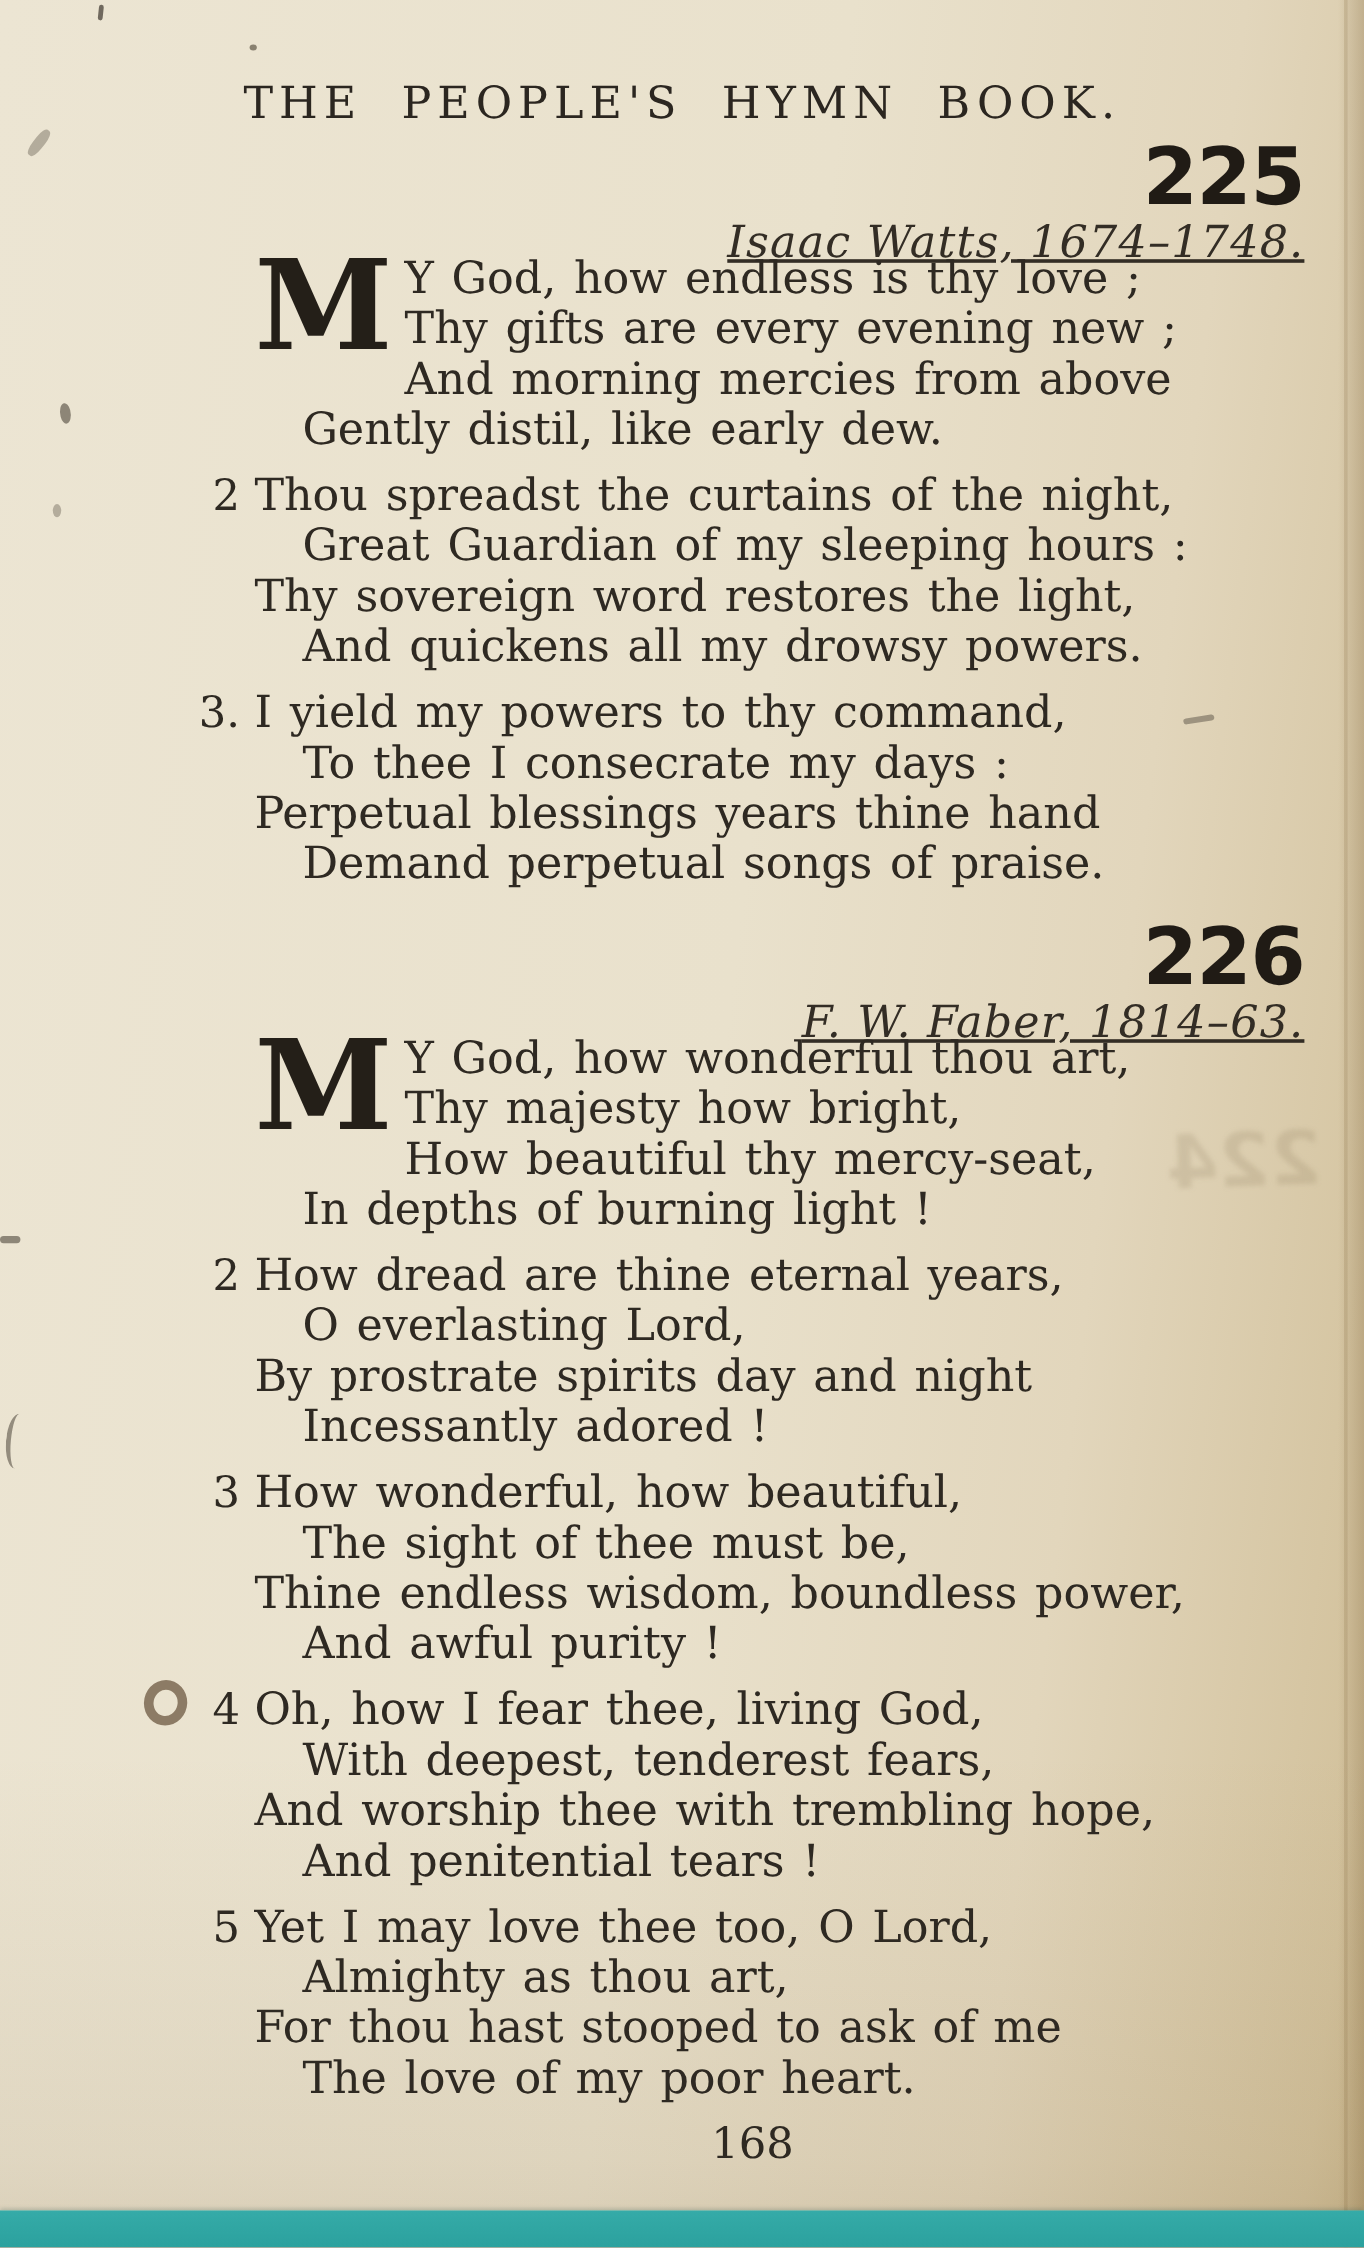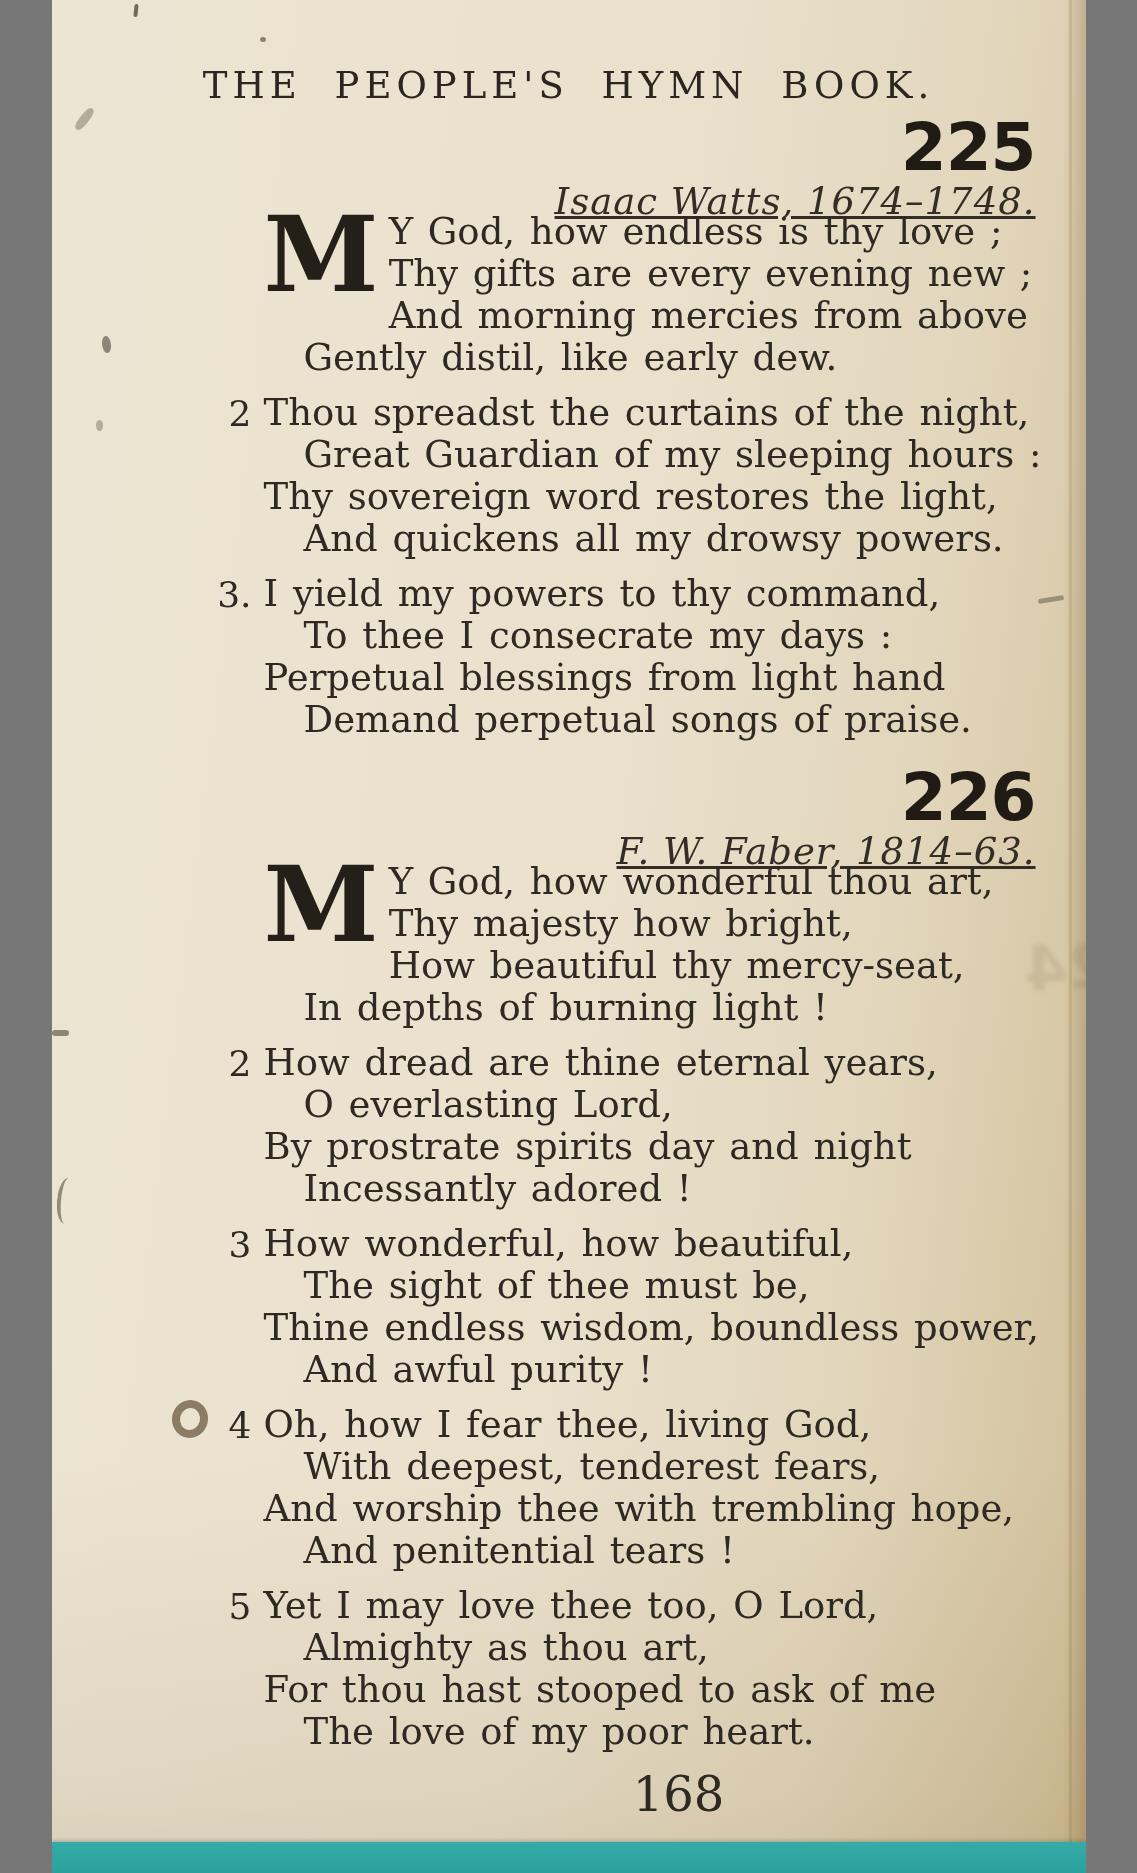--- a/index.html
+++ b/index.html
@@ -1,18 +1,18 @@
 <!DOCTYPE html>
 <html><head>
 <meta charset="utf-8">
 <style>
   html,body{margin:0;padding:0;background:#777;}
   .page{
     position:relative;
-    width:1034px;height:1873px;
+    width:1137px;height:1873px;
     margin:0 auto;
     overflow:hidden;
     font-family:"DejaVu Serif","Liberation Serif",serif;
     color:#2e2922;
     background:
       linear-gradient(rgba(0,0,0,0) 78%, rgba(125,98,55,0.10) 96%, rgba(125,98,55,0.16) 100%),
       linear-gradient(97deg, #ece5d3 0%, #e9e1cc 52%, #e2d6bc 76%, #d3c29d 96%, #cbb88f 100%),
       #e9e1cc;
   }
   
@@ -52,21 +52,21 @@
   .ind2{padding-left:46px;}
   .dropcap{
     float:left;
     font-weight:bold;
     font-size:104px;line-height:84px;height:84px;
     margin:2px 10px 0 0;
     color:#241f18;
   }
   .pagenum{
     margin-left:212px;width:830px;text-align:center;
-    font-size:48px;margin-top:2px;color:#2e2922;
+    font-size:36px;margin-top:2px;color:#2e2922;
   }
   
   .ghost-num{
     position:absolute;left:972px;top:930px;
     font-family:"DejaVu Sans","Liberation Sans",sans-serif;
     font-weight:bold;font-size:62px;
     color:rgba(118,100,66,0.16);
     transform:scaleX(-1) rotate(2deg);
     filter:blur(2px);
   }
@@ -112,21 +112,21 @@
       <span class="vnum">2</span>
       <div class="line">Thou spreadst the curtains of the night,</div>
       <div class="line ind">Great Guardian of my sleeping hours :</div>
       <div class="line">Thy sovereign word restores the light,</div>
       <div class="line ind">And quickens all my drowsy powers.</div>
     </div>
     <div class="verse">
       <span class="vnum">3.</span>
       <div class="line">I yield my powers to thy command,</div>
       <div class="line ind">To thee I consecrate my days :</div>
-      <div class="line">Perpetual blessings from light hand</div>
+      <div class="line">Perpetual blessings years thine hand</div>
       <div class="line ind">Demand perpetual songs of praise.</div>
     </div>
   </div>
 
   <div class="hymn-head" style="margin-top:26px;">
     <div class="hymn-num">226</div>
     <div class="hymn-attr">F. W. Faber, 1814–63.</div>
   </div>
 
   <div class="verses">

